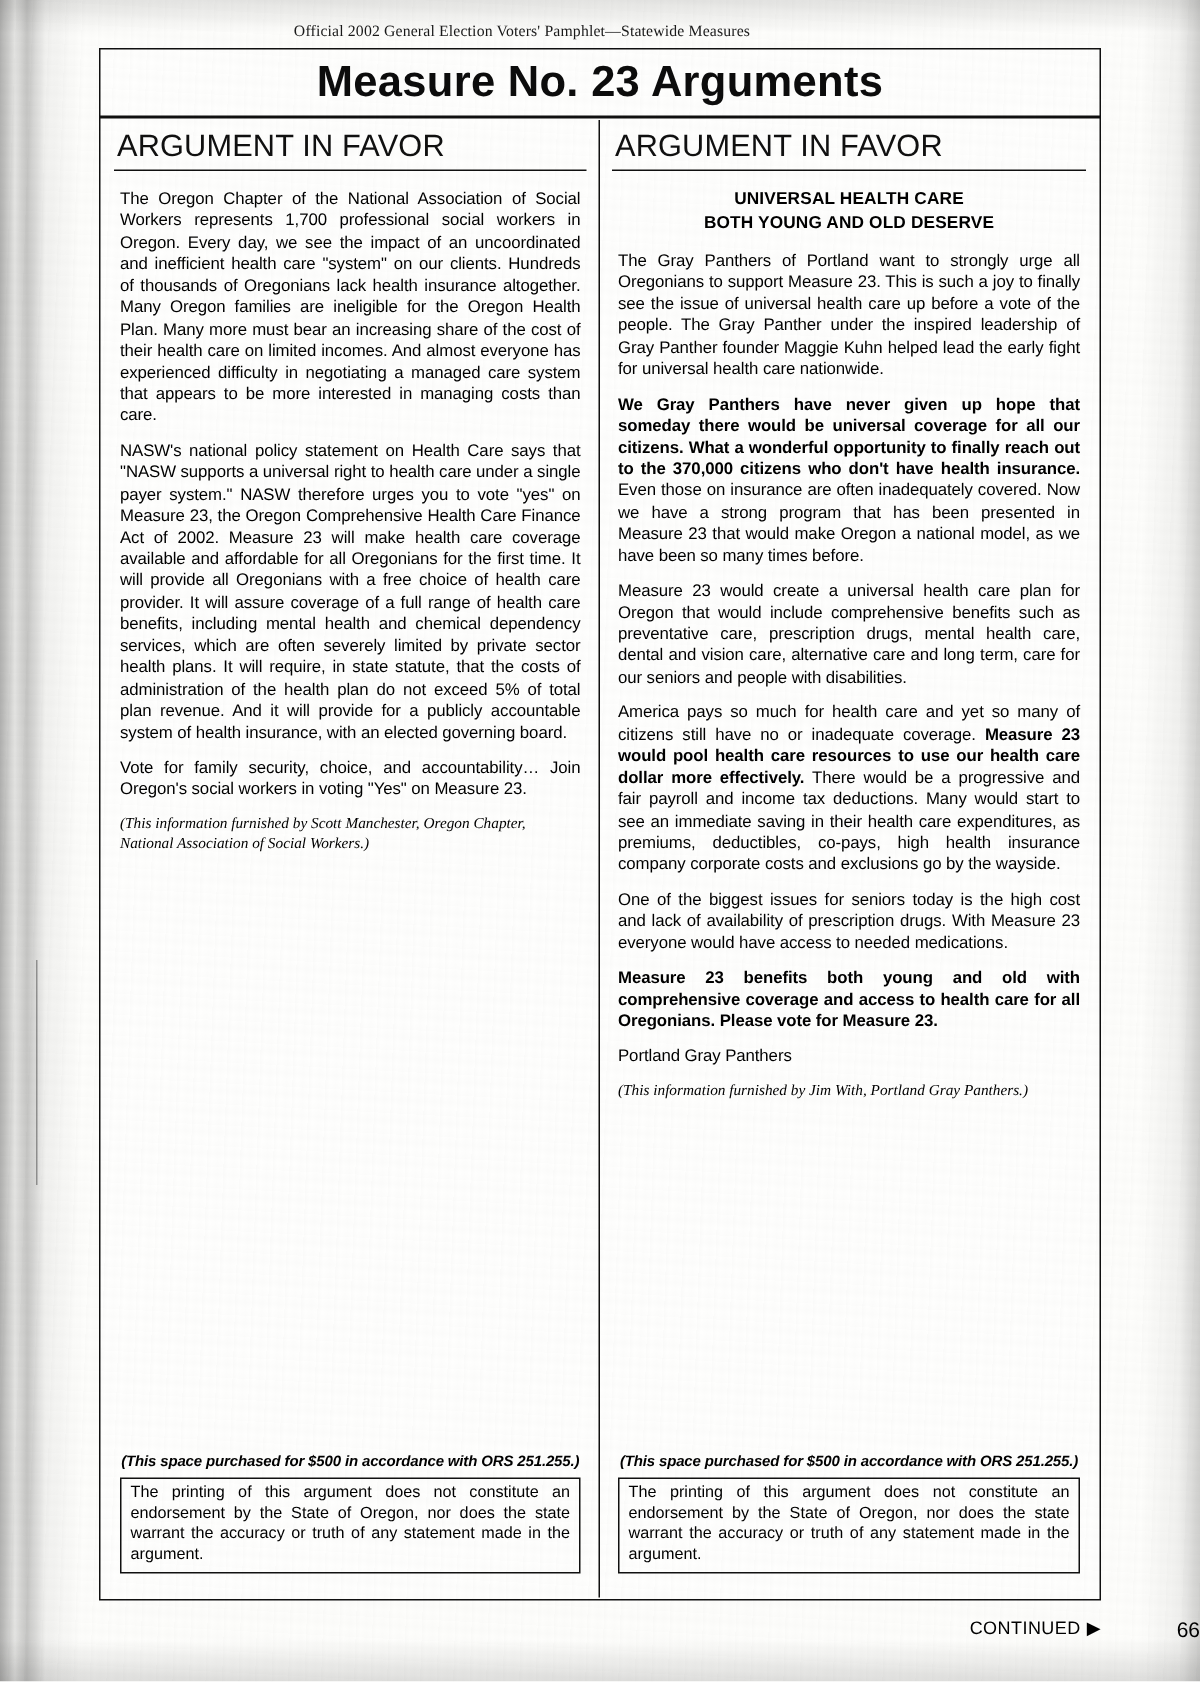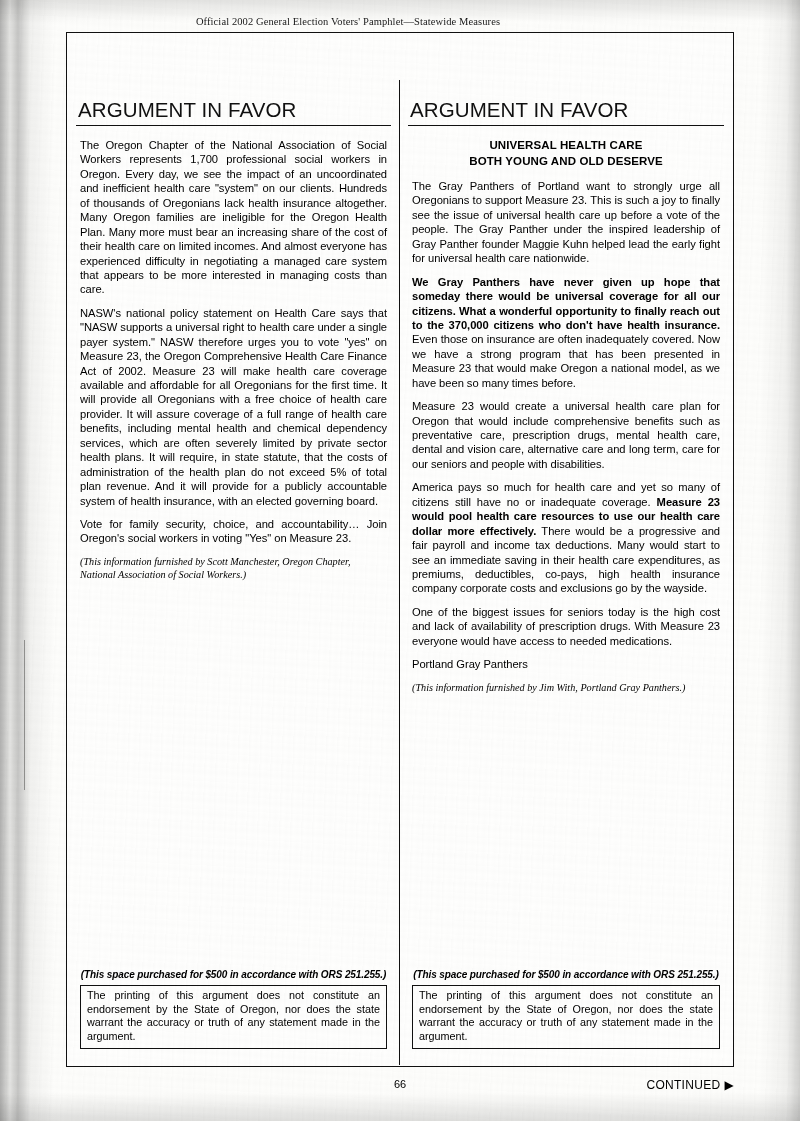--- a/index.html
+++ b/index.html
@@ -104,21 +104,21 @@
     border-right: 1.2px solid #111;
   }
 
   .col-head {
     font-family: "Liberation Sans", sans-serif;
     font-size: 20.5px;
     letter-spacing: 0.1px;
     color: #111;
     padding-bottom: 3px;
     border-bottom: 1.5px solid #111;
-    margin: 12px -4px 12px -4px;
+    margin: 0 -4px 12px -4px;
     padding-left: 2px;
   }
 
   .arg-title {
     text-align: center;
     font-weight: bold;
     font-size: 11.5px;
     line-height: 1.35;
     margin: 2px 6px 10px 6px;
     letter-spacing: 0.1px;
@@ -167,22 +167,22 @@
   .footer {
     position: absolute;
     top: 1078px;
     left: 0;
     width: 800px;
     height: 18px;
   }
   .page-num {
     position: absolute;
     left: 0; right: 0;
-    text-align: center;
-    font-size: 11px;
+    text-align: right;
+    font-size: 14px;
     font-family: "Liberation Sans", sans-serif;
   }
   .continued {
     position: absolute;
     right: 66px;
     top: 0;
     font-size: 12px;
     font-family: "Liberation Sans", sans-serif;
     letter-spacing: 0.3px;
   }
@@ -204,20 +204,23 @@
 <body>
 
 <div class="page"></div>
 
 <div class="content">
 
   <div class="running-head">Official 2002 General Election Voters' Pamphlet—Statewide Measures</div>
 
   <div class="frame"></div>
 
+  <div class="title-band">
+    <div class="title">Measure No. 23 Arguments</div>
+  </div>
 
   <div class="cols">
 
     <div class="col left">
       <div class="col-head">ARGUMENT IN FAVOR</div>
 
       <p class="body">The Oregon Chapter of the National Association of Social Workers represents 1,700 professional social workers in Oregon. Every day, we see the impact of an uncoordinated and inefficient health care "system" on our clients. Hundreds of thousands of Oregonians lack health insurance altogether. Many Oregon families are ineligible for the Oregon Health Plan. Many more must bear an increasing share of the cost of their health care on limited incomes. And almost everyone has experienced difficulty in negotiating a managed care system that appears to be more interested in managing costs than care.</p>
       <p class="body">NASW's national policy statement on Health Care says that "NASW supports a universal right to health care under a single payer system." NASW therefore urges you to vote "yes" on Measure 23, the Oregon Comprehensive Health Care Finance Act of 2002. Measure 23 will make health care coverage available and affordable for all Oregonians for the first time. It will provide all Oregonians with a free choice of health care provider. It will assure coverage of a full range of health care benefits, including mental health and chemical dependency services, which are often severely limited by private sector health plans. It will require, in state statute, that the costs of administration of the health plan do not exceed 5% of total plan revenue. And it will provide for a publicly accountable system of health insurance, with an elected governing board.</p>
       <p class="body">Vote for family security, choice, and accountability… Join Oregon's social workers in voting "Yes" on Measure 23.</p>
 
@@ -241,20 +244,23 @@
         <b>We Gray Panthers have never given up hope that someday there would be universal coverage for all our citizens. What a wonderful opportunity to finally reach out to the 370,000 citizens who don't have health insurance.</b>
         <span>Even those on insurance are often inadequately covered. Now we have a strong program that has been presented in Measure 23 that would make Oregon a national model, as we have been so many times before.</span>
       </p>
       <p class="body">Measure 23 would create a universal health care plan for Oregon that would include comprehensive benefits such as preventative care, prescription drugs, mental health care, dental and vision care, alternative care and long term, care for our seniors and people with disabilities.</p>
       <p class="body">
         <span>America pays so much for health care and yet so many of citizens still have no or inadequate coverage.</span>
         <b>Measure 23 would pool health care resources to use our health care dollar more effectively.</b>
         <span>There would be a progressive and fair payroll and income tax deductions. Many would start to see an immediate saving in their health care expenditures, as premiums, deductibles, co-pays, high health insurance company corporate costs and exclusions go by the wayside.</span>
       </p>
       <p class="body">One of the biggest issues for seniors today is the high cost and lack of availability of prescription drugs. With Measure 23 everyone would have access to needed medications.</p>
+      <p class="body">
+        <b>Measure 23 benefits both young and old with comprehensive coverage and access to health care for all Oregonians. Please vote for Measure 23.</b>
+      </p>
       <p class="body">Portland Gray Panthers</p>
 
       <p class="sig">(This information furnished by Jim With, Portland Gray Panthers.)</p>
 
       <div class="bottom-block">
         <div class="purchase-note">(This space purchased for $500 in accordance with ORS 251.255.)</div>
         <div class="disclaimer">The printing of this argument does not constitute an endorsement by the State of Oregon, nor does the state warrant the accuracy or truth of any statement made in the argument.</div>
       </div>
     </div>
 

